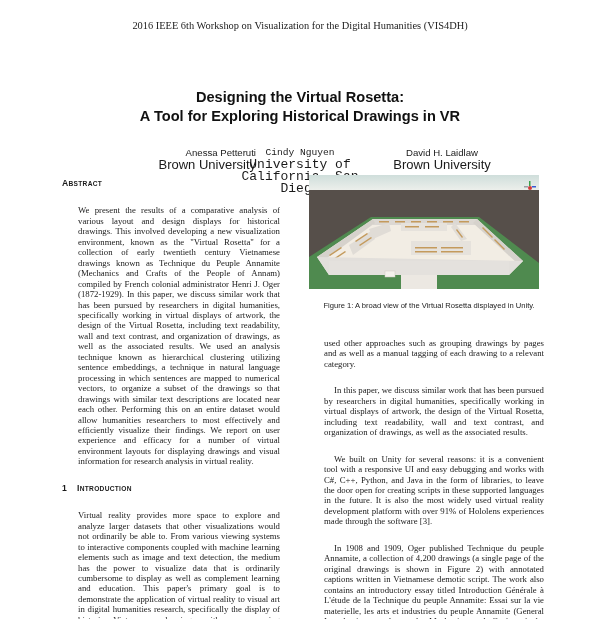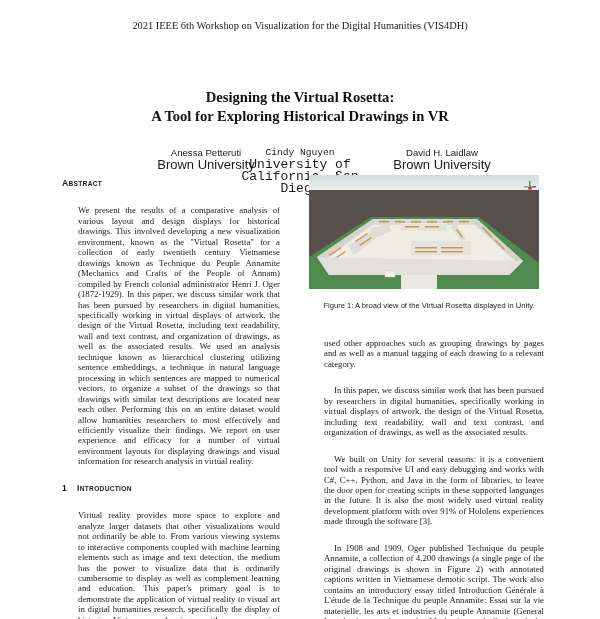--- a/index.html
+++ b/index.html
@@ -1,45 +1,45 @@
 <!DOCTYPE html>
 <html><head>
 <meta charset="utf-8">
 <style>
   html, body { margin: 0; padding: 0; background: #ffffff; }
   body { width: 600px; height: 619px; position: relative; overflow: hidden; color: #1a1a1a; }
   .venue { position: absolute; top: 20px; left: 0; width: 600px; text-align: center;
     font-family: "Liberation Serif", serif; font-size: 10.4px; color: #222; }
   .title { position: absolute; top: 88px; left: 0; width: 600px; text-align: center;
-    font-family: Liberation Serif, serif; font-weight: bold; font-size: 14.6px; line-height: 19px; color: #111; }
+    font-family: Liberation Sans, sans-serif; font-weight: bold; font-size: 14.6px; line-height: 19px; color: #111; }
   .author { position: absolute; top: 146px; text-align: center; font-family: "Liberation Sans", sans-serif; }
   .author .name { font-size: 9.6px; line-height: 13px; }
   .author .aff { font-size: 13px; line-height: 12px; }
   .col { position: absolute; font-family: "Liberation Serif", serif; font-size: 8.75px; line-height: 10.45px; text-align: justify; color: #1a1a1a; }
   .col p { margin: 16px; }
   .col p.ind { text-indent: 10px; }
   .heading { font-family: "Liberation Sans", sans-serif; font-weight: bold; font-size: 8px; letter-spacing: 0.3px; margin: 0 0 4px 0; }
   .heading .big { font-size: 8.6px; }
   .heading .sc { font-size: 6.6px; }
   .heading .num { display: inline-block; width: 15px; }
   .figure { position: absolute; left: 309px; top: 175px; width: 230px; height: 114px; overflow: hidden; }
   .caption { position: absolute; left: 300px; top: 301px; width: 258px; text-align: center;
     font-family: "Liberation Sans", sans-serif; font-size: 7.6px; color: #222; }
 </style>
 </head>
 <body>
 
-<div class="venue">2021 IEEE 6th Workshop on Visualization for the Digital Humanities (VIS4DH)</div>
+<div class="venue">2016 IEEE 6th Workshop on Visualization for the Digital Humanities (VIS4DH)</div>
 
 <div class="title">
   <div>Designing the Virtual Rosetta:</div>
   <div>A Tool for Exploring Historical Drawings in VR</div>
 </div>
 
-<div class="author" style="left:136px;width:140px;">
+<div class="author" style="left:116px;width:140px;text-align:right;">
   <div class="name">Anessa Petteruti</div>
   <div class="aff">Brown University</div>
 </div>
 <div class="author" style="left:220px;width:160px;font-family:Liberation Mono, monospace;">
   <div class="name">Cindy Nguyen</div>
   <div class="aff">University of California, San Diego</div>
 </div>
 <div class="author" style="left:372px;width:140px;">
   <div class="name">David H. Laidlaw</div>
   <div class="aff">Brown University</div>

